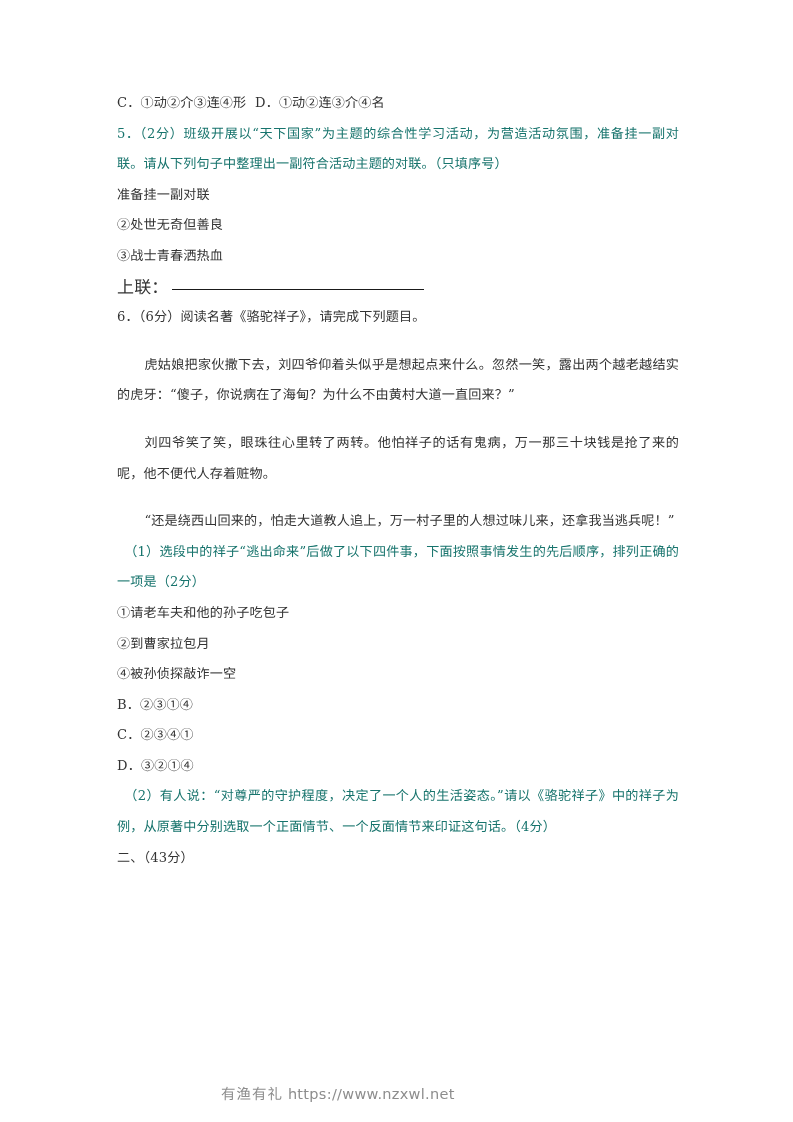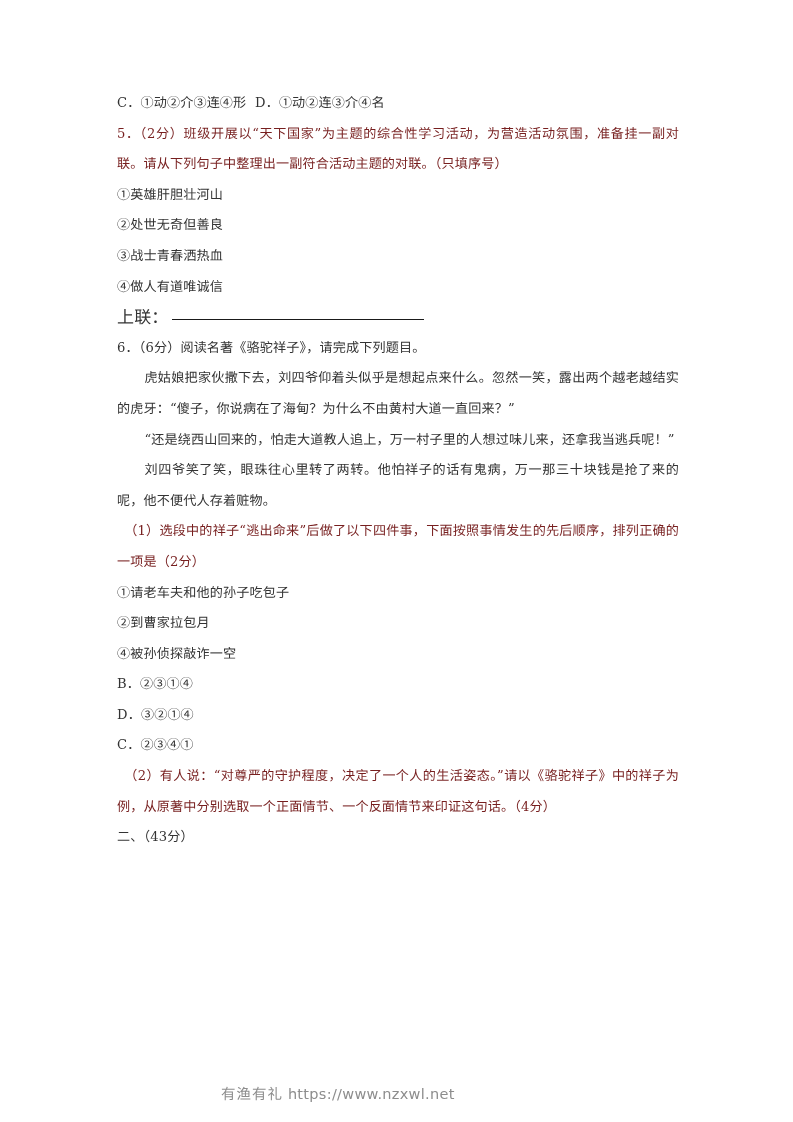--- a/index.html
+++ b/index.html
@@ -51,28 +51,29 @@
   
   .para {
     font-size: 13.1px;
     line-height: 30.6px;
     letter-spacing: 0.15px;
     color: #333333;
     text-align: justify;
     text-justify: inter-character;
     word-break: break-all;
     text-indent: 2.1em;
+    margin-top: 17px;
   }
 
   
   .qblock {
     font-size: 13.1px;
     line-height: 30.6px;
     letter-spacing: 0.15px;
-    color: #7f1d1d;
+    color: #0f766e;
     text-align: justify;
     text-justify: inter-character;
     word-break: break-all;
   }
 
   .qblock.indent1 { text-indent: 0.55em; }
 
   
   .blank-row {
     display: flex;
@@ -117,47 +118,46 @@
 <body>
 
 <div class="page">
 
   <div class="content">
 
     <div class="ln tight">C．①动②介③连④形  D．①动②连③介④名</div>
 
     <div class="qblock">5．（2分）班级开展以“天下国家”为主题的综合性学习活动，为营造活动氛围，准备挂一副对联。请从下列句子中整理出一副符合活动主题的对联。（只填序号）</div>
 
-    <div class="ln tight">①英雄肝胆壮河山</div>
+    <div class="ln tight">准备挂一副对联</div>
     <div class="ln tight">②处世无奇但善良</div>
     <div class="ln tight">③战士青春洒热血</div>
-    <div class="ln tight">④做人有道唯诚信</div>
 
     <div class="blank-row">
       <span class="blank-label">上联：</span>
       <span class="blank-rule"></span>
     </div>
 
 
     <div class="ln tight">6．（6分）阅读名著《骆驼祥子》，请完成下列题目。</div>
 
     <div class="para">虎姑娘把家伙撒下去，刘四爷仰着头似乎是想起点来什么。忽然一笑，露出两个越老越结实的虎牙：“傻子，你说病在了海甸？为什么不由黄村大道一直回来？”</div>
+    <div class="para">刘四爷笑了笑，眼珠往心里转了两转。他怕祥子的话有鬼病，万一那三十块钱是抢了来的呢，他不便代人存着赃物。</div>
     <div class="para">“还是绕西山回来的，怕走大道教人追上，万一村子里的人想过味儿来，还拿我当逃兵呢！”</div>
-    <div class="para">刘四爷笑了笑，眼珠往心里转了两转。他怕祥子的话有鬼病，万一那三十块钱是抢了来的呢，他不便代人存着赃物。</div>
 
 
     <div class="qblock indent1">（1）选段中的祥子“逃出命来”后做了以下四件事，下面按照事情发生的先后顺序，排列正确的一项是（2分）</div>
 
     <div class="ln tight">①请老车夫和他的孙子吃包子</div>
     <div class="ln tight">②到曹家拉包月</div>
     <div class="ln tight">④被孙侦探敲诈一空</div>
 
     <div class="ln tight">B．②③①④</div>
+    <div class="ln tight">C．②③④①</div>
     <div class="ln tight">D．③②①④</div>
-    <div class="ln tight">C．②③④①</div>
 
     <div class="qblock indent1">（2）有人说：“对尊严的守护程度，决定了一个人的生活姿态。”请以《骆驼祥子》中的祥子为例，从原著中分别选取一个正面情节、一个反面情节来印证这句话。（4分）</div>
 
     <div class="ln tight">二、（43分）</div>
 
   </div>
 
   <div class="watermark">
     <span class="wm-cn">有渔有礼</span><span> </span><span>https://www.nzxwl.net</span>
   </div>

